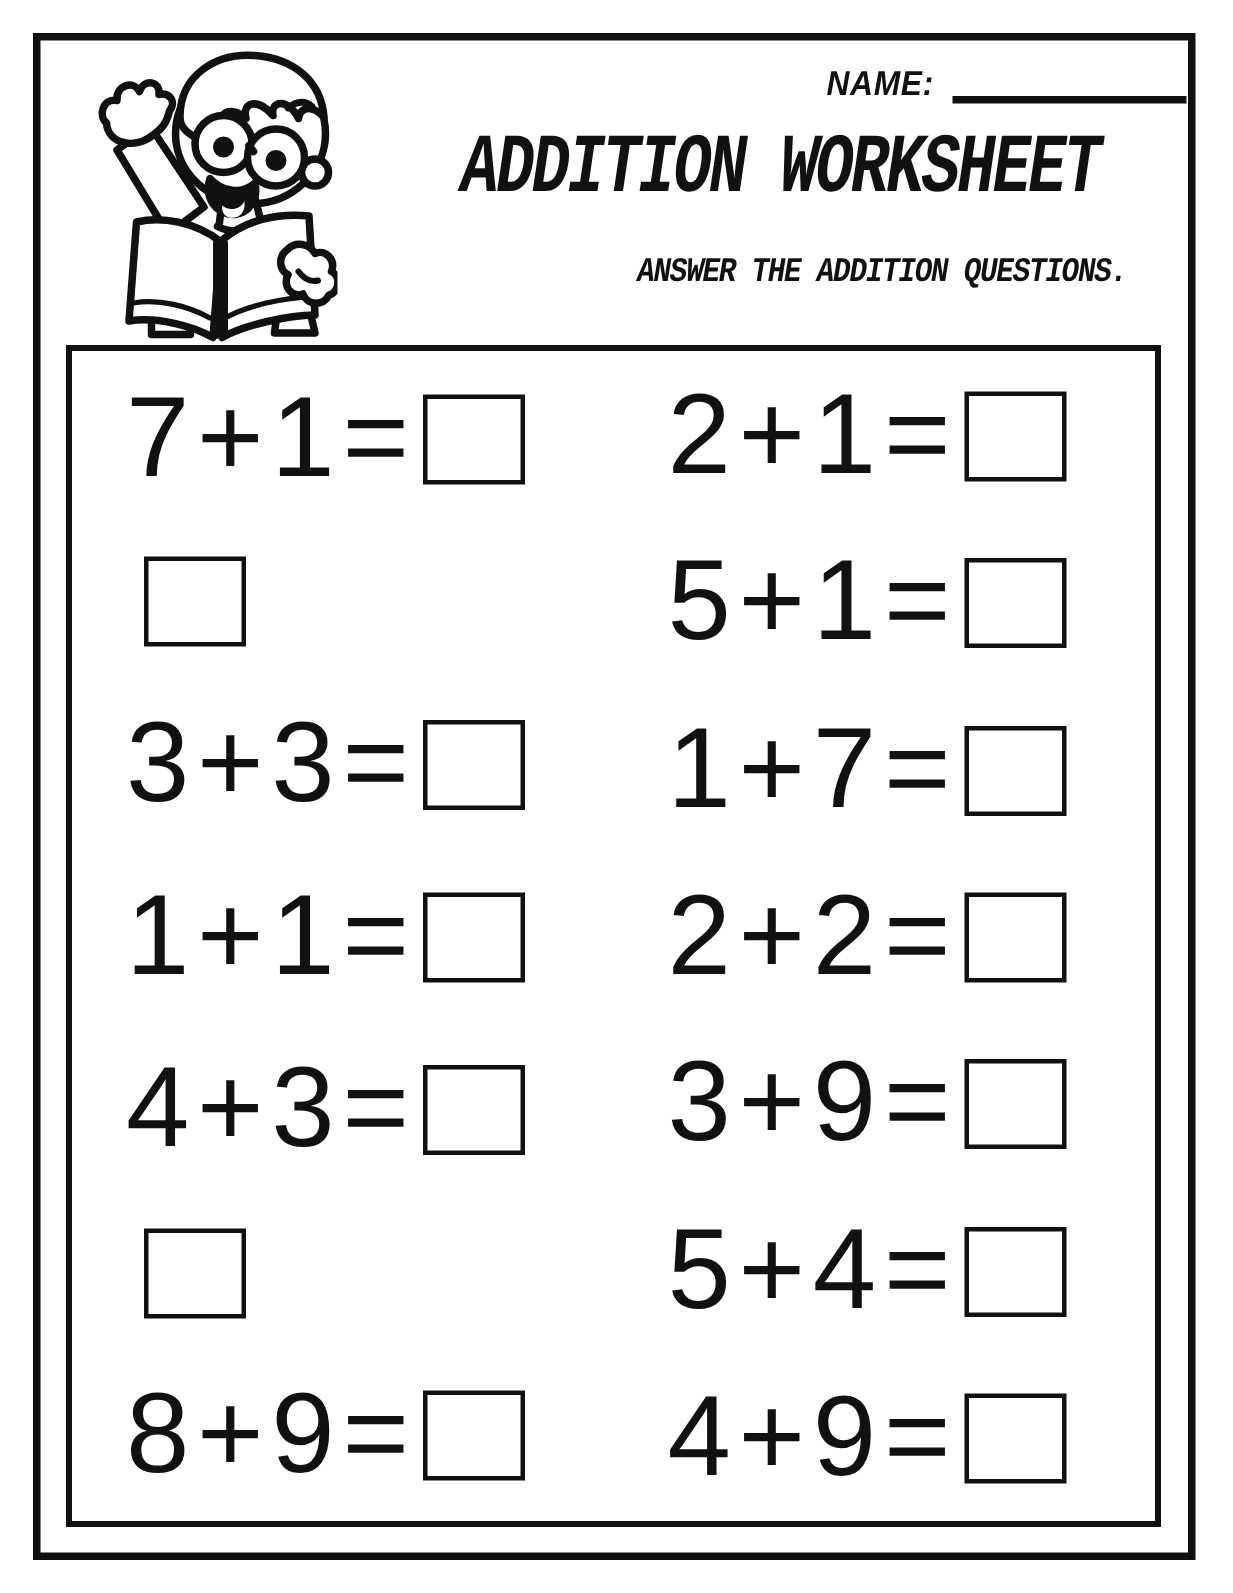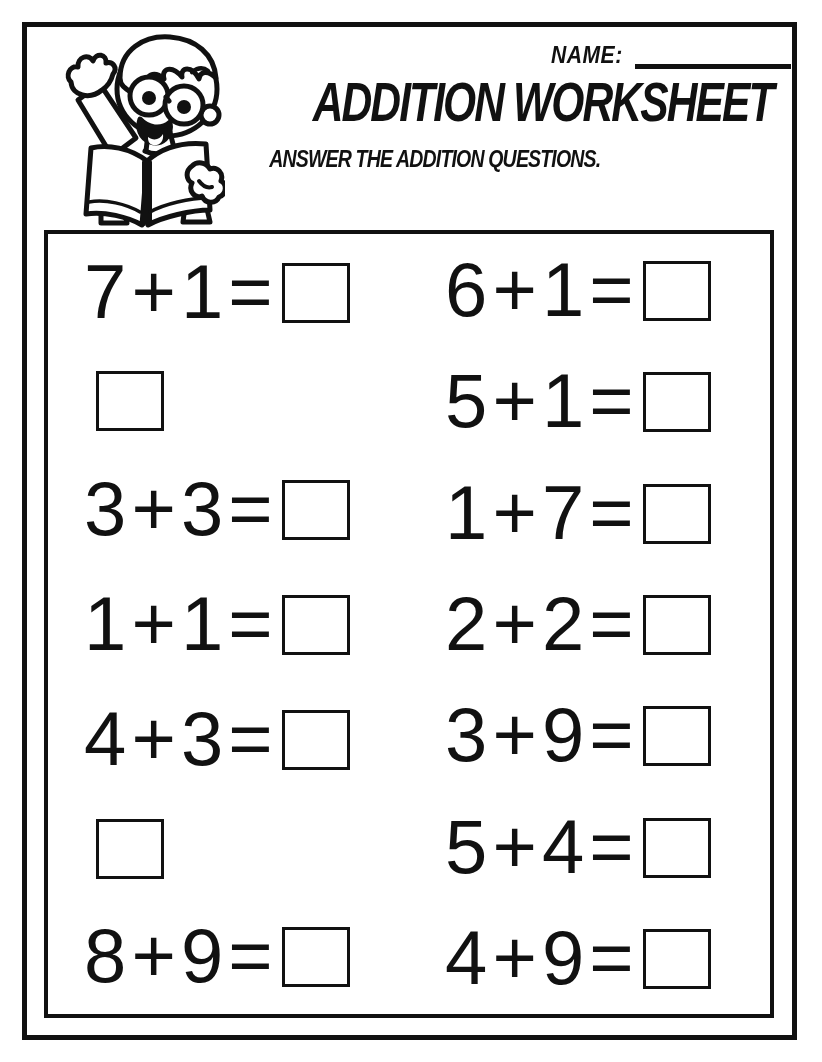--- a/index.html
+++ b/index.html
@@ -12,24 +12,24 @@
   .frame { position:absolute; left:22px; top:22px; width:775px; height:1018px;
            border:5px solid var(--ink); }
 
   
   .name-row { position:absolute; left:551px; top:42px; display:flex; align-items:flex-end; gap:6px; }
   .name-label { font-size:23px; font-weight:bold; font-style:italic; letter-spacing:0.5px;
                 transform:scaleX(0.92); transform-origin:left bottom; }
   .name-line { width:156px; border-bottom:5px solid var(--ink); height:24px; }
 
   
-  .title-block { position:absolute; left:240px; top:69px; width:540px; text-align:left; }
+  .title-block { position:absolute; left:240px; top:80px; width:540px; text-align:right;font-family:Liberation Mono, monospace; }
   .title { display:inline-block; font-size:56px; font-weight:bold; font-style:italic;
            letter-spacing:-2.5px; white-space:nowrap; transform:scaleX(0.76); transform-origin:center; }
-  .subtitle { display:block; margin-top:12px; }
+  .subtitle { display:block; margin-top:24px; }
   .subtitle span { display:inline-block; font-size:23px; font-weight:bold; font-style:italic;
            letter-spacing:-1px; white-space:nowrap; transform:scaleX(0.85); transform-origin:center; }
 
   
   .mascot { position:absolute; left:60px; top:34px; width:165px; height:202px; z-index:3; }
 
   
   .pbox { position:absolute; left:44px; top:230px; width:730px; height:788px;
           border:4px solid var(--ink); display:grid; grid-template-columns:1fr 1fr; z-index:2; }
   .pcol { display:flex; flex-direction:column; justify-content:space-around; padding-left:36px; }
@@ -119,21 +119,21 @@
       <div class="prow">
         <span class="abox"></span>
       </div>
       <div class="prow">
         <span class="expr">8 + 9 =</span>
         <span class="abox"></span>
       </div>
     </div>
     <div class="pcol">
       <div class="prow">
-        <span class="expr">6 + 1 =</span>
+        <span class="expr">2 + 1 =</span>
         <span class="abox"></span>
       </div>
       <div class="prow">
         <span class="expr">5 + 1 =</span>
         <span class="abox"></span>
       </div>
       <div class="prow">
         <span class="expr">1 + 7 =</span>
         <span class="abox"></span>
       </div>

